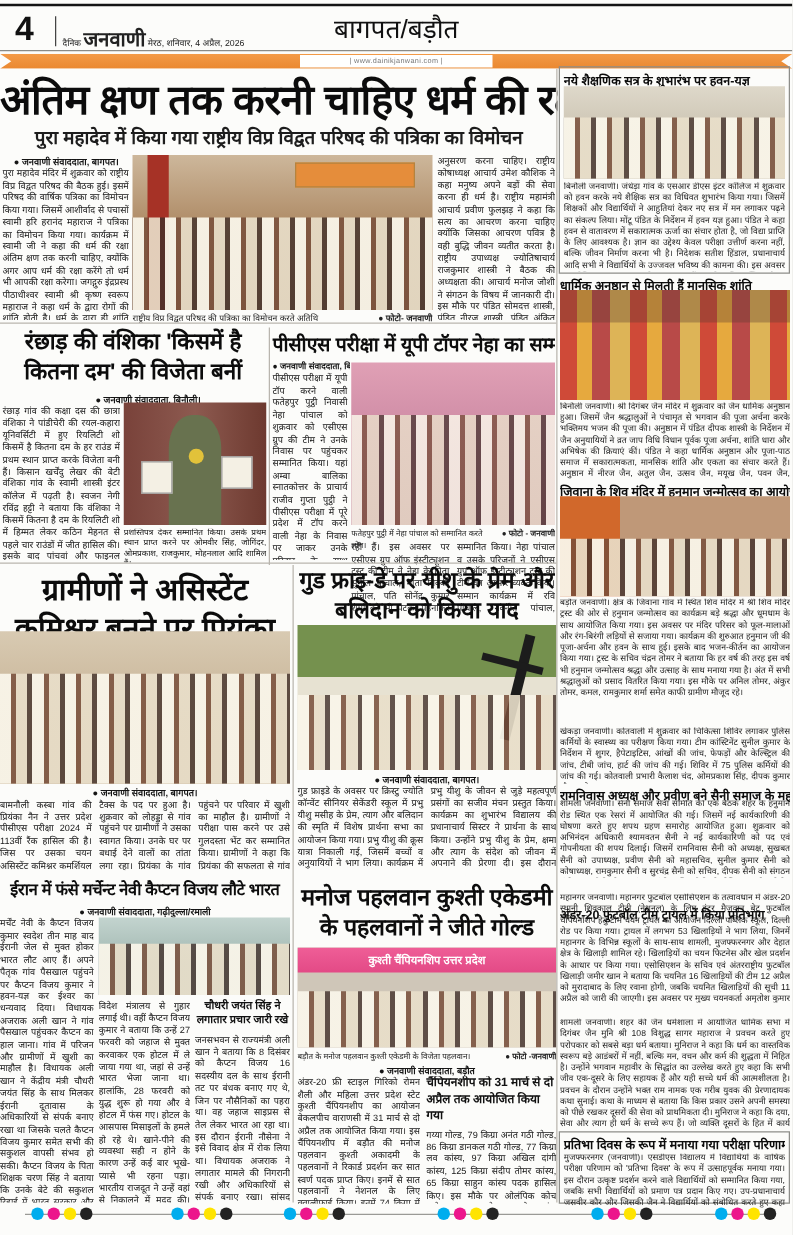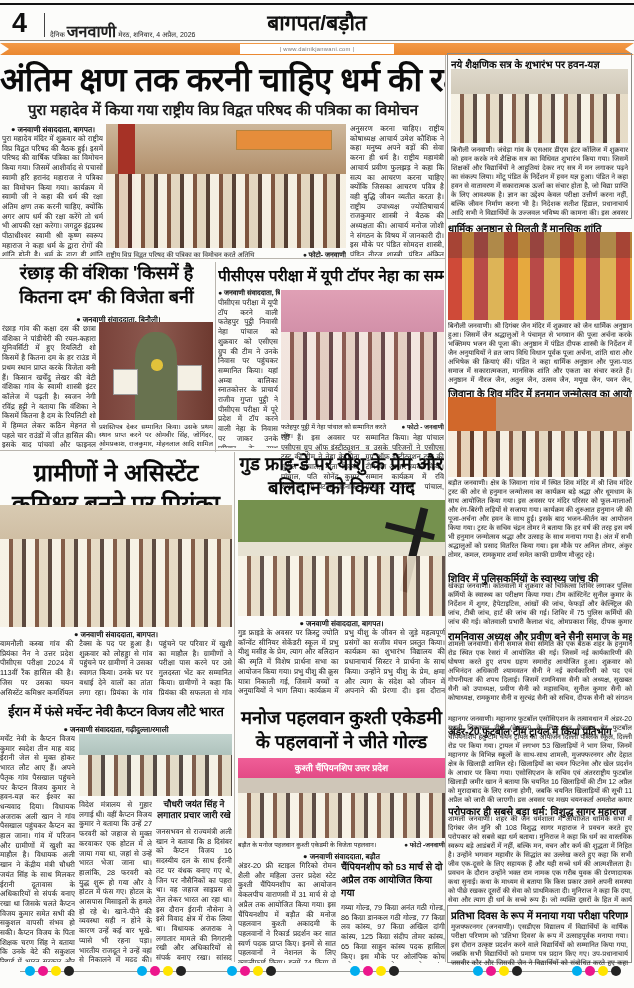--- a/index.html
+++ b/index.html
@@ -15,21 +15,21 @@
   .sbh{font-size:10px;font-weight:bold;color:#0c0c0c;white-space:nowrap;overflow:hidden}
   .sbt{font-size:6.9px;line-height:1.3;text-align:justify;color:#1b1b1b;overflow:hidden}
   .rule{background:#b9b5ae}
 
   
   .topline{left:0;top:3px;width:634px;height:2px;background:#141414}
   .pgnum{left:12px;top:10px;font-size:27px;font-weight:bold;line-height:1}
   .pgrule{left:44px;top:13px;width:1px;height:24px;background:#444}
   .paper{left:50px;top:20px;font-size:7px;color:#222;white-space:nowrap}
   .paper b{font-size:16px}
-  .sect{left:0;top:8px;width:634px;text-align:center;font-size:21px;font-weight:bold}
+  .sect{left:0;top:8px;width:634px;text-align:center;font-size:21px;font-weight:normal}
   .hd1{left:0;top:40px;width:634px;height:1px;background:#8a8a86}
   .ribbon{left:0;top:43px;width:634px;height:12px;background:linear-gradient(180deg,#f39a47,#ea8830);
           clip-path:polygon(0 0,100% 0,calc(100% - 9px) 50%,100% 100%,0 100%,9px 50%)}
   .chip{left:240px;top:44px;width:154px;height:10px;background:#fff;text-align:center;
         font-size:5.8px;line-height:10px;color:#777;letter-spacing:.3px}
 
   
   .lead-head{left:0;top:56px;width:446px;font-size:33px;letter-spacing:-.5px;white-space:nowrap;overflow:hidden}
   .lead-sub{left:0;top:99px;width:446px;font-size:15px;color:#1d1d1d;white-space:nowrap;overflow:hidden}
   .lead-by{left:2px;top:124px;width:102px}
@@ -231,21 +231,21 @@
   <div class="ph" id="ph-man">
     <div class="mbanner">कुश्ती चैंपियनशिप उत्तर प्रदेश</div>
     <div class="crowd"></div>
   </div>
   <div class="a caprow man-cap">
     <span>बड़ौत के मनोज पहलवान कुश्ती एकेडमी के विजेता पहलवान।</span>
     <span class="cr">● फोटो -जनवाणी</span>
   </div>
   <div class="a by by-man">● जनवाणी संवाददाता, बड़ौत</div>
   <div class="a tx man-c1">अंडर-20 फ्री स्टाइल गिरिको रोमन शैली और महिला उत्तर प्रदेश स्टेट कुश्ती चैंपियनशीप का आयोजन बेकलपीच वाराणसी में 31 मार्च से दो अप्रैल तक आयोजित किया गया। इस चैंपियनशीप में बड़ौत की मनोज पहलवान कुश्ती अकादमी के पहलवानों ने रिकार्ड प्रदर्शन कर सात स्वर्ण पदक प्राप्त किए। इनमें से सात पहलवानों ने नेशनल के लिए क्वालीफाई किया। इनमें 74 किग्रा में हिम्मत गोल्ड, 72 किग्रा विशाल खोखर गोल्ड, 77 किग्रा बादल चौधरी गोल्ड, 82 किग्रा गिरिक खोखर गोल्ड, 97 किग्रा अंशुल</div>
-  <div class="a man-sub">चैंपियनशीप को 53 मार्च से दो अप्रैल तक आयोजित किया गया</div>
+  <div class="a man-sub">चैंपियनशीप को 31 मार्च से दो अप्रैल तक आयोजित किया गया</div>
   <div class="a tx man-c2">गय्या गोल्ड, 79 किग्रा अनंत गठी गोल्ड, 86 किग्रा डानकल गठी गोल्ड, 77 किग्रा लव कांस्य, 97 किग्रा अखिल दांगी कांस्य, 125 किग्रा संदीप तोमर कांस्य, 65 किग्रा साहुन कांस्य पदक हासिल किए। इस मौके पर ओलंपिक कोच मनोज पहलवान, कोच सूरज तेवर, अंजु कुमार ने बताया कि चयनित पहलवानों को नेशनल कुश्ती प्रतियोगिता के लिए चयन किया गया।</div>
 
   <div class="a vmain rule"></div>
 
   <div class="a sb-box1">
     <div class="sbh">नये शैक्षणिक सत्र के शुभारंभ पर हवन-यज्ञ</div>
   </div>
   <div class="ph" id="ph-sb1">
     <div class="crowd"></div>
   </div>
@@ -256,30 +256,28 @@
     <div class="shade"></div>
   </div>
   <div class="a sbt sb2-b">बिनौली जनवाणी। श्री दिगंबर जैन मंदिर में शुक्रवार को जैन धार्मिक अनुष्ठान हुआ। जिसमें जैन श्रद्धालुओं ने पंचामृत से भगवान की पूजा अर्चना करके भक्तिमय भजन की पूजा की। अनुष्ठान में पंडित दीपक शास्त्री के निर्देशन में जैन अनुयायियों ने व्रत जाप विधि विधान पूर्वक पूजा अर्चना, शांति धारा और अभिषेक की क्रियाएं कीं। पंडित ने कहा धार्मिक अनुष्ठान और पूजा-पाठ समाज में सकारात्मकता, मानसिक शांति और एकता का संचार करते हैं। अनुष्ठान में नीरज जैन, अतुल जैन, उत्सव जैन, मयूख जैन, पवन जैन, आशीष जैन, वासव जैन आदि उपस्थित रहे।</div>
 
   <div class="a sbh sb3-h">जिवाना के शिव मंदिर में हनुमान जन्मोत्सव का आयोजन</div>
   <div class="ph" id="ph-sb3">
     <div class="crowd"></div>
   </div>
   <div class="a sbt sb3-b">बड़ौत जनवाणी। क्षेत्र के जिवाना गांव में स्थित शिव मंदिर में श्री शिव मंदिर ट्रस्ट की ओर से हनुमान जन्मोत्सव का कार्यक्रम बड़े श्रद्धा और धूमधाम के साथ आयोजित किया गया। इस अवसर पर मंदिर परिसर को फूल-मालाओं और रंग-बिरंगी लड़ियों से सजाया गया। कार्यक्रम की शुरुआत हनुमान जी की पूजा-अर्चना और हवन के साथ हुई। इसके बाद भजन-कीर्तन का आयोजन किया गया। ट्रस्ट के सचिव चंद्रन तोमर ने बताया कि हर वर्ष की तरह इस वर्ष भी हनुमान जन्मोत्सव श्रद्धा और उत्साह के साथ मनाया गया है। अंत में सभी श्रद्धालुओं को प्रसाद वितरित किया गया। इस मौके पर अनिल तोमर, अंकुर तोमर, कमल, रामकुमार शर्मा समेत काफी ग्रामीण मौजूद रहे।</div>
 
-  <div class="a sbh sb4-h">शिविर में पुलिसकर्मियों के स्वास्थ्य जांच की</div>
   <div class="a sbt sb4-b">खेकड़ा जनवाणी। कोतवाली में शुक्रवार को चिकित्सा शिविर लगाकर पुलिस कर्मियों के स्वास्थ्य का परीक्षण किया गया। टीम कांस्टिनेंट सुनील कुमार के निर्देशन में शुगर, हैपेटाइटिस, आंखों की जांच, फेफड़ों और केल्स्ट्रिल की जांच, टीबी जांच, हार्ट की जांच की गई। शिविर में 75 पुलिस कर्मियों की जांच की गई। कोतवाली प्रभारी कैलाश चंद, ओमप्रकाश सिंह, दीपक कुमार मौजूद रहे।</div>
 
   <div class="a sbh sb5-h">रामनिवास अध्यक्ष और प्रवीण बने सैनी समाज के महासचिव</div>
   <div class="a sbt sb5-b">शामली जनवाणी। सैनी समाज सेवा समिति की एक बैठक शहर के हनुमान रोड स्थित एक रेसरां में आयोजित की गई। जिसमें नई कार्यकारिणी की घोषणा करते हुए शपथ ग्रहण समारोह आयोजित हुआ। शुक्रवार को अभिनंदन अधिकारी श्यामवतन सैनी ने नई कार्यकारिणी को पद एवं गोपनीयता की शपथ दिलाई। जिसमें रामनिवास सैनी को अध्यक्ष, सुखबत सैनी को उपाध्यक्ष, प्रवीण सैनी को महासचिव, सुनील कुमार सैनी को कोषाध्यक्ष, रामकुमार सैनी व सुरचंद्र सैनी को सचिव, दीपक सैनी को संगठन मंत्री, पवन सैनी को उप संगठन मंत्री, अमित सैनी को मीडिया प्रभारी मनोनीत किया गया। सभी मनोनीत पदाधिकारियों का फूल मालाओं से स्वागत किया गया। कार्यक्रम की अध्यक्षता संरक्षक मोहनलाल सैनी और संचालन सुभाषचंद सैनी ने किया।</div>
 
   <div class="a sbh sb6-h">अंडर-20 फुटबॉल टीम ट्रायल में किया प्रतिभाग</div>
   <div class="a sbt sb6-b">महानगर जनवाणी। महानगर फुटबॉल एसोसिएशन के तत्वावधान में अंडर-20 स्थानी शिवकाल टीटी (नेशनल) के लिए इंटर मैजवान बेट फुटबॉल चैंपियनशिप हेतु टीम चयन ट्रायल का आयोजन दिल्ली पब्लिक स्कूल, दिल्ली रोड पर किया गया। ट्रायल में लगभग 53 खिलाड़ियों ने भाग लिया, जिनमें महानगर के विभिन्न स्कूलों के साथ-साथ शामली, मुजफ्फरनगर और देहात क्षेत्र के खिलाड़ी शामिल रहे। खिलाड़ियों का चयन फिटनेस और खेल प्रदर्शन के आधार पर किया गया। एसोसिएशन के सचिव एवं अंतरराष्ट्रीय फुटबॉल खिलाड़ी जमीर खान ने बताया कि चयनित 16 खिलाड़ियों की टीम 12 अप्रैल को मुरादाबाद के लिए रवाना होगी, जबकि चयनित खिलाड़ियों की सूची 11 अप्रैल को जारी की जाएगी। इस अवसर पर मुख्य चयनकर्ता अमृतोश कुमार (राष्ट्रीय फुटबॉल खिलाड़ी), कोच मिहन हेल, जासिम अरबारी, मोहम्मद फैयाज (अध्यक्ष, महानगर फुटबॉल एसोसिएशन), मोहम्मद अली खान (सदस्य), आदेश सिजोरिया (प्रबंधक, दिल्ली पब्लिक स्कूल) आदि उपस्थित रहे।</div>
 
-  <div class="a sbh sb7-h">परोपकार ही सबसे बड़ा धर्म: विशुद्ध सागर महाराज</div>
   <div class="a sbt sb7-b">शामली जनवाणी। शहर की जैन धर्मशाला में आयोजित धार्मिक सभा में दिगंबर जैन मुनि श्री 108 विशुद्ध सागर महाराज ने प्रवचन करते हुए परोपकार को सबसे बड़ा धर्म बताया। मुनिराज ने कहा कि धर्म का वास्तविक स्वरूप बड़े आडंबरों में नहीं, बल्कि मन, वचन और कर्म की शुद्धता में निहित है। उन्होंने भगवान महावीर के सिद्धांत का उल्लेख करते हुए कहा कि सभी जीव एक-दूसरे के लिए सहायक हैं और यही सच्चे धर्म की आत्मशीलता है। प्रवचन के दौरान उन्होंने भक्त राम नामक एक गरीब युवक की प्रेरणादायक कथा सुनाई। कथा के माध्यम से बताया कि किस प्रकार उसने अपनी समस्या को पीछे रखकर दूसरों की सेवा को प्राथमिकता दी। मुनिराज ने कहा कि दया, सेवा और त्याग ही धर्म के सच्चे रूप हैं। जो व्यक्ति दूसरों के हित में कार्य करता है, वही सच्चा धार्मिक होता है। उन्होंने उपस्थित लोगों से आह्वान किया कि वे अपने जीवन में परोपकार को आदर्श बनाएं और समाज के कमजोर वर्गों की सहायता करें।</div>
 
   <div class="a sb-box2">
     <div class="sbh">प्रतिभा दिवस के रूप में मनाया गया परीक्षा परिणाम</div>
     <div class="sbt">मुजफ्फरनगर (जनवाणी)। एसडीएस विद्यालय में विद्यार्थियों के वार्षिक परीक्षा परिणाम को 'प्रतिभा दिवस' के रूप में उत्साहपूर्वक मनाया गया। इस दौरान उत्कृष्ट प्रदर्शन करने वाले विद्यार्थियों को सम्मानित किया गया, जबकि सभी विद्यार्थियों को प्रमाण पत्र प्रदान किए गए। उप-प्रधानाचार्य जसवीर कौर और जिसकी जैन ने विद्यार्थियों को संबोधित करते हुए कहा कि हर बच्चा किसी न किसी क्षेत्र में प्रतिभाशाली होता है। ऐसे कार्यक्रम बच्चों का आत्मविश्वास बढ़ाते हैं। उन्होंने विद्यार्थियों को निरंतर मेहनत करने और लक्ष्य की ओर आगे बढ़ने के लिए प्रेरित किया।</div>
   </div>
 
   <div class="a regline"></div>
   <div class="rg rg1">
       <i class="c"></i>

